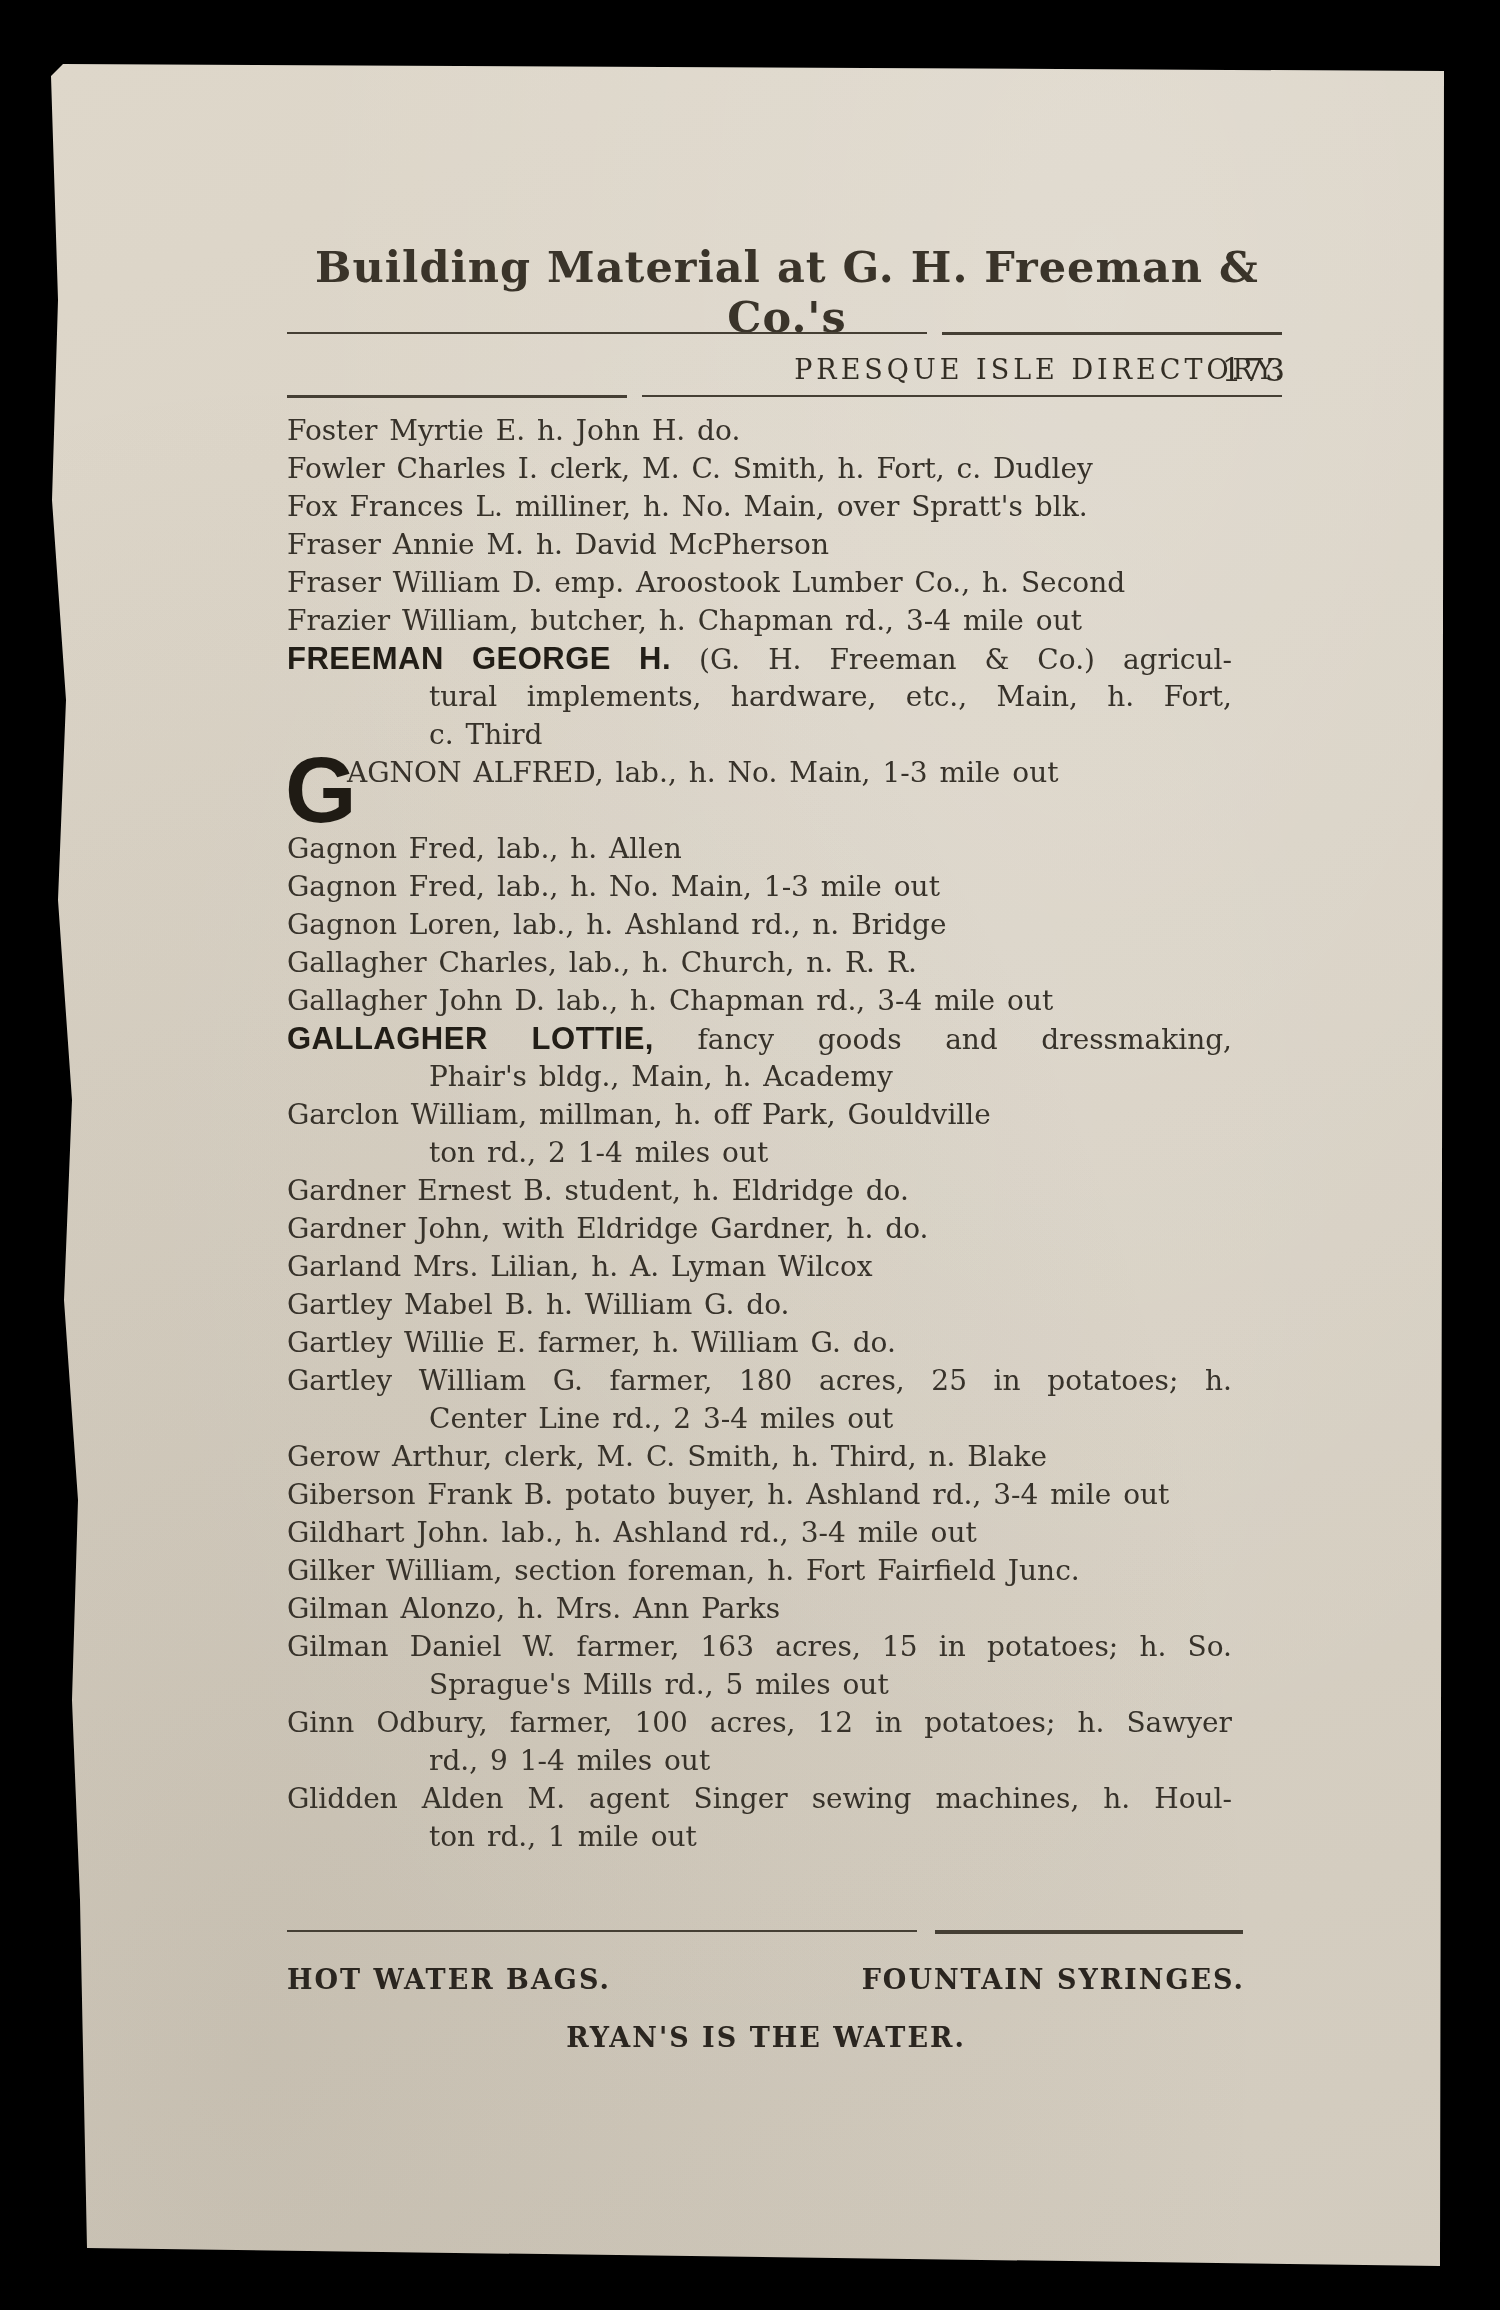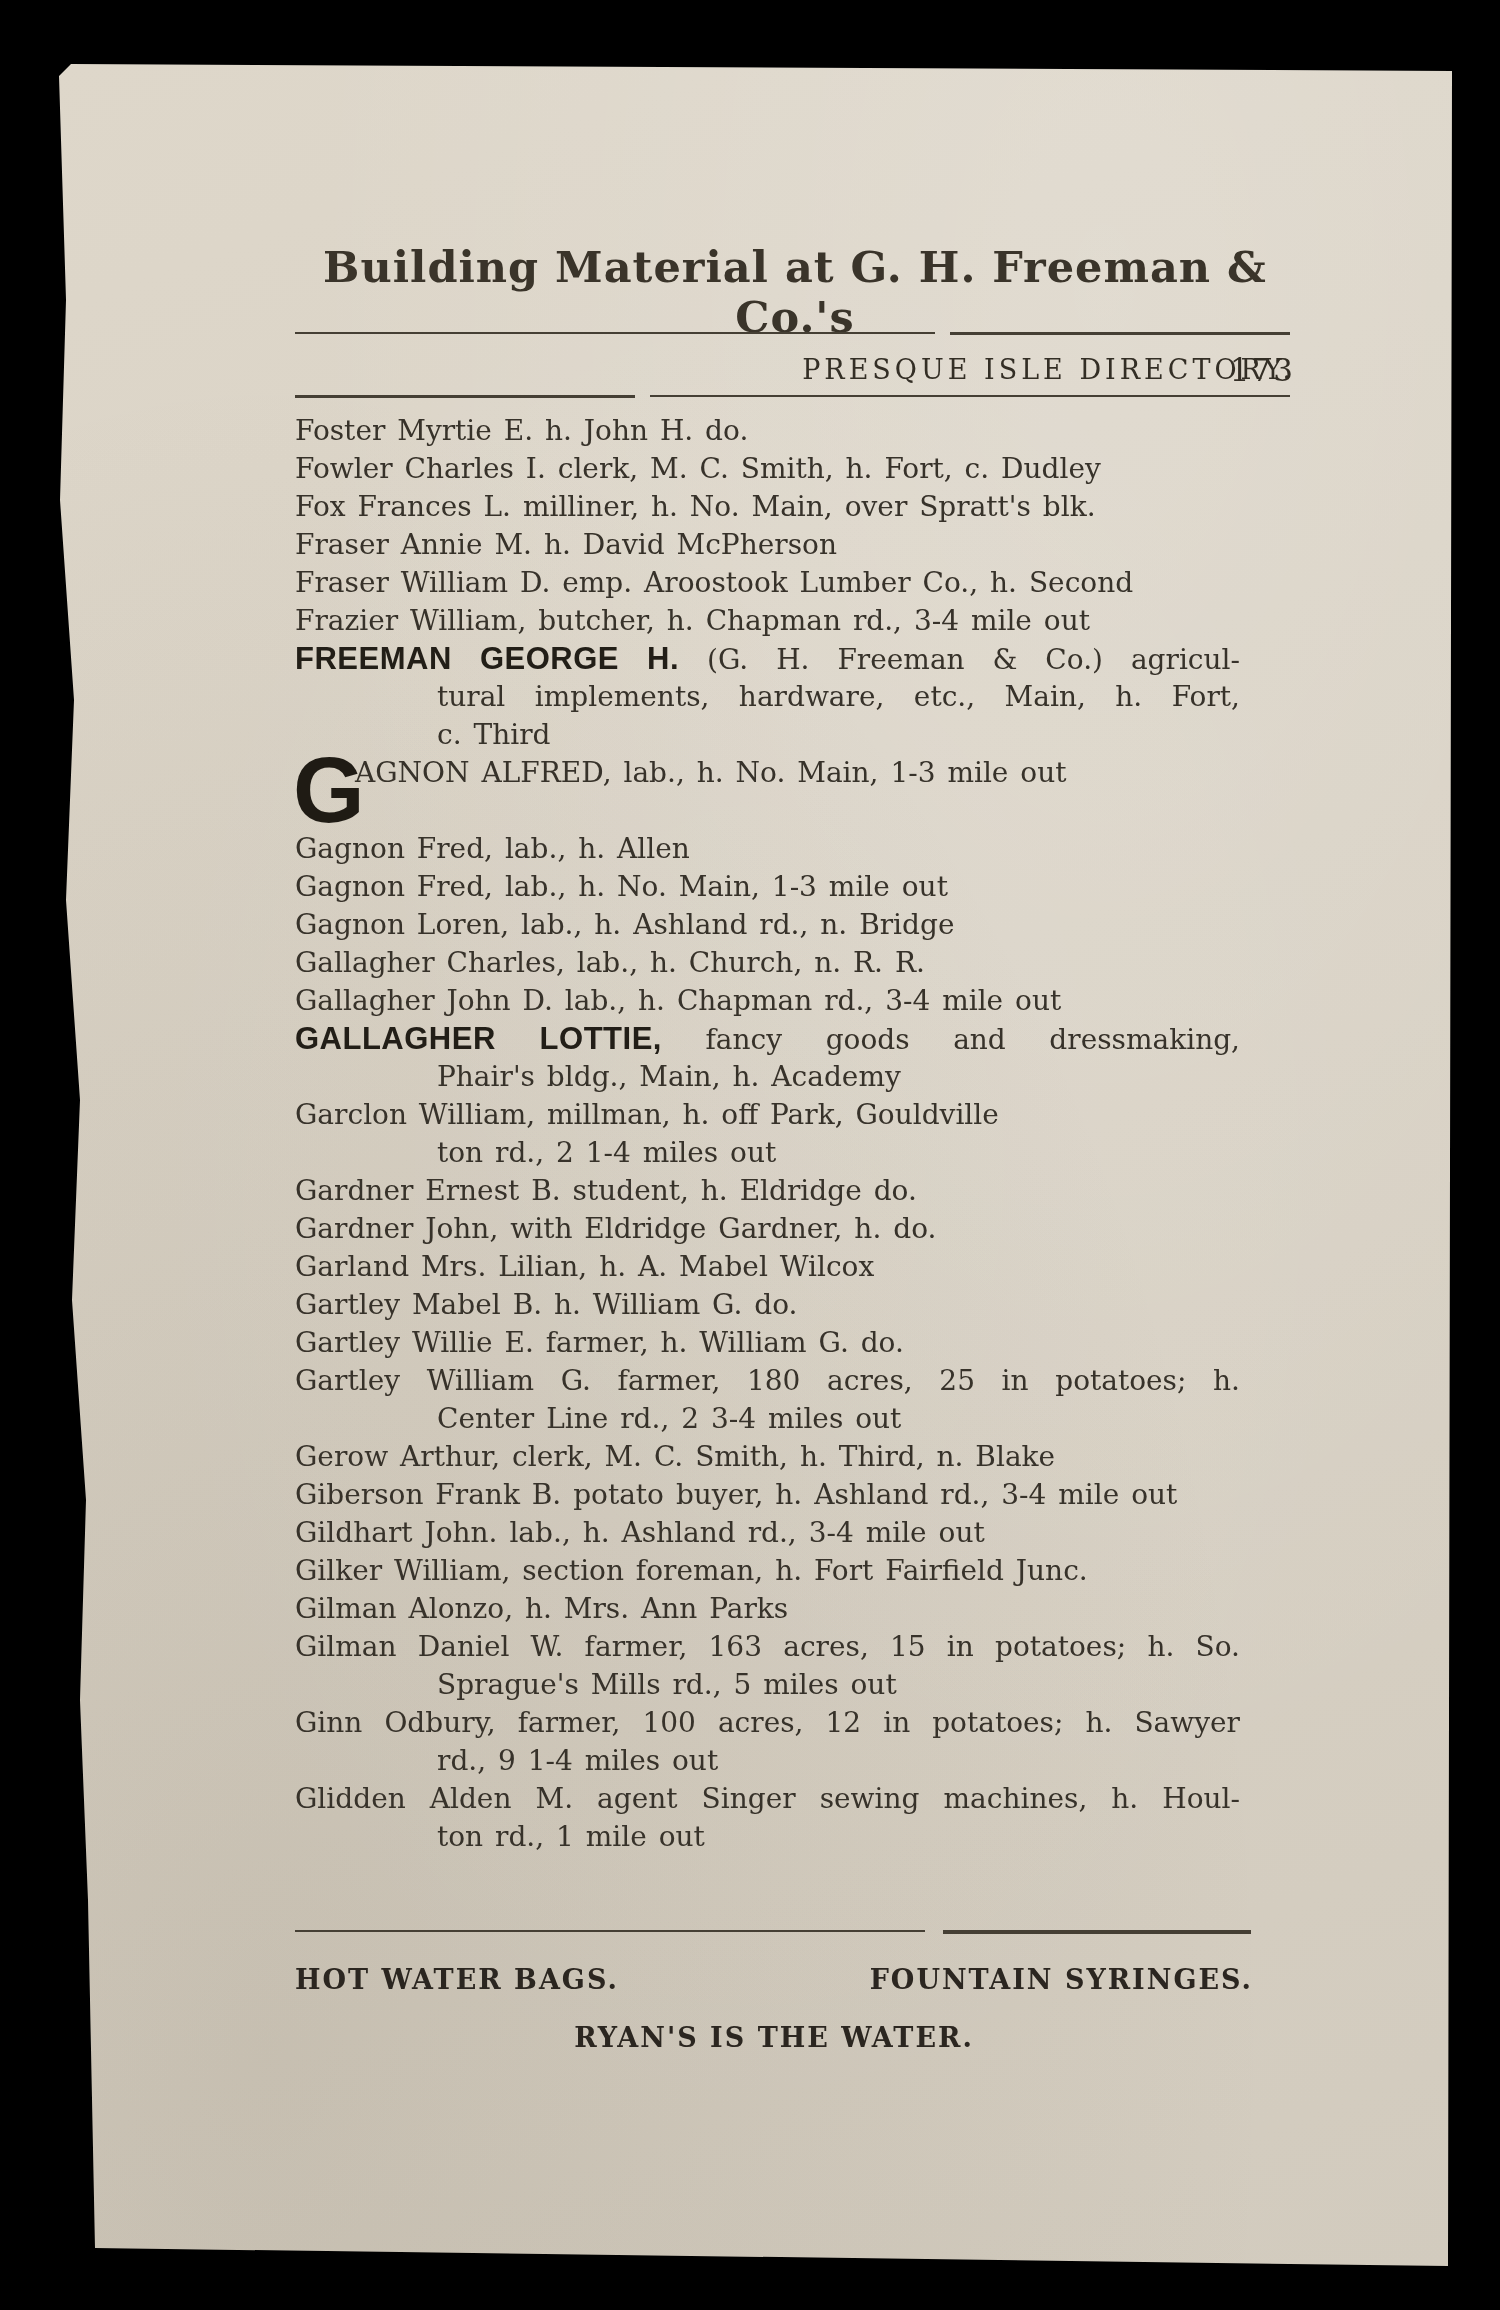--- a/index.html
+++ b/index.html
@@ -1,18 +1,18 @@
 <!DOCTYPE html>
 <html><head>
 <meta charset="utf-8">
 <style>
   html,body{margin:0;padding:0;background:#000;}
   .stage{position:relative;width:1500px;height:2310px;background:#000;overflow:hidden;
          font-family:"DejaVu Serif", serif;}
-  .paper{position:absolute;left:57px;top:62px;width:1396px;height:2210px;
+  .paper{position:absolute;left:49px;top:62px;width:1396px;height:2210px;
     background:
       radial-gradient(ellipse at 75% 10%, rgba(255,255,255,0.16), transparent 55%),
       radial-gradient(ellipse at 15% 90%, rgba(92,80,58,0.12), transparent 60%),
       radial-gradient(ellipse at 50% 50%, rgba(255,255,255,0.05), transparent 70%),
       linear-gradient(160deg,#ded7ca 0%,#d9d2c5 45%,#d2cbbe 100%);
     clip-path:polygon(
       2px 14px, 14px 2px, 1395px 9px, 1391px 2204px, 38px 2186px,
       31px 1838px, 23px 1638px, 29px 1438px, 15px 1238px, 23px 1038px,
       9px 838px, 17px 638px, 3px 438px, 9px 238px);
   }
@@ -89,21 +89,21 @@
         <div class="bline"><span>Gagnon Fred, lab., h. No. Main, 1-3 mile out</span></div>
         <div class="bline"><span>Gagnon Loren, lab., h. Ashland rd., n. Bridge</span></div>
         <div class="bline"><span>Gallagher Charles, lab., h. Church, n. R. R.</span></div>
         <div class="bline"><span>Gallagher John D. lab., h. Chapman rd., 3-4 mile out</span></div>
         <div class="bline just"><span class="blead">GALLAGHER LOTTIE,</span><span> fancy goods and dressmaking,</span></div>
         <div class="bline ind"><span>Phair's bldg., Main, h. Academy</span></div>
         <div class="bline"><span>Garclon William, millman, h. off Park, Gouldville</span></div>
         <div class="bline ind"><span>ton rd., 2 1-4 miles out</span></div>
         <div class="bline"><span>Gardner Ernest B. student, h. Eldridge do.</span></div>
         <div class="bline"><span>Gardner John, with Eldridge Gardner, h. do.</span></div>
-        <div class="bline"><span>Garland Mrs. Lilian, h. A. Mabel Wilcox</span></div>
+        <div class="bline"><span>Garland Mrs. Lilian, h. A. Lyman Wilcox</span></div>
         <div class="bline"><span>Gartley Mabel B. h. William G. do.</span></div>
         <div class="bline"><span>Gartley Willie E. farmer, h. William G. do.</span></div>
         <div class="bline just"><span>Gartley William G. farmer, 180 acres, 25 in potatoes; h.</span></div>
         <div class="bline ind"><span>Center Line rd., 2 3-4 miles out</span></div>
         <div class="bline"><span>Gerow Arthur, clerk, M. C. Smith, h. Third, n. Blake</span></div>
         <div class="bline"><span>Giberson Frank B. potato buyer, h. Ashland rd., 3-4 mile out</span></div>
         <div class="bline"><span>Gildhart John. lab., h. Ashland rd., 3-4 mile out</span></div>
         <div class="bline"><span>Gilker William, section foreman, h. Fort Fairfield Junc.</span></div>
         <div class="bline"><span>Gilman Alonzo, h. Mrs. Ann Parks</span></div>
         <div class="bline just"><span>Gilman Daniel W. farmer, 163 acres, 15 in potatoes; h. So.</span></div>

